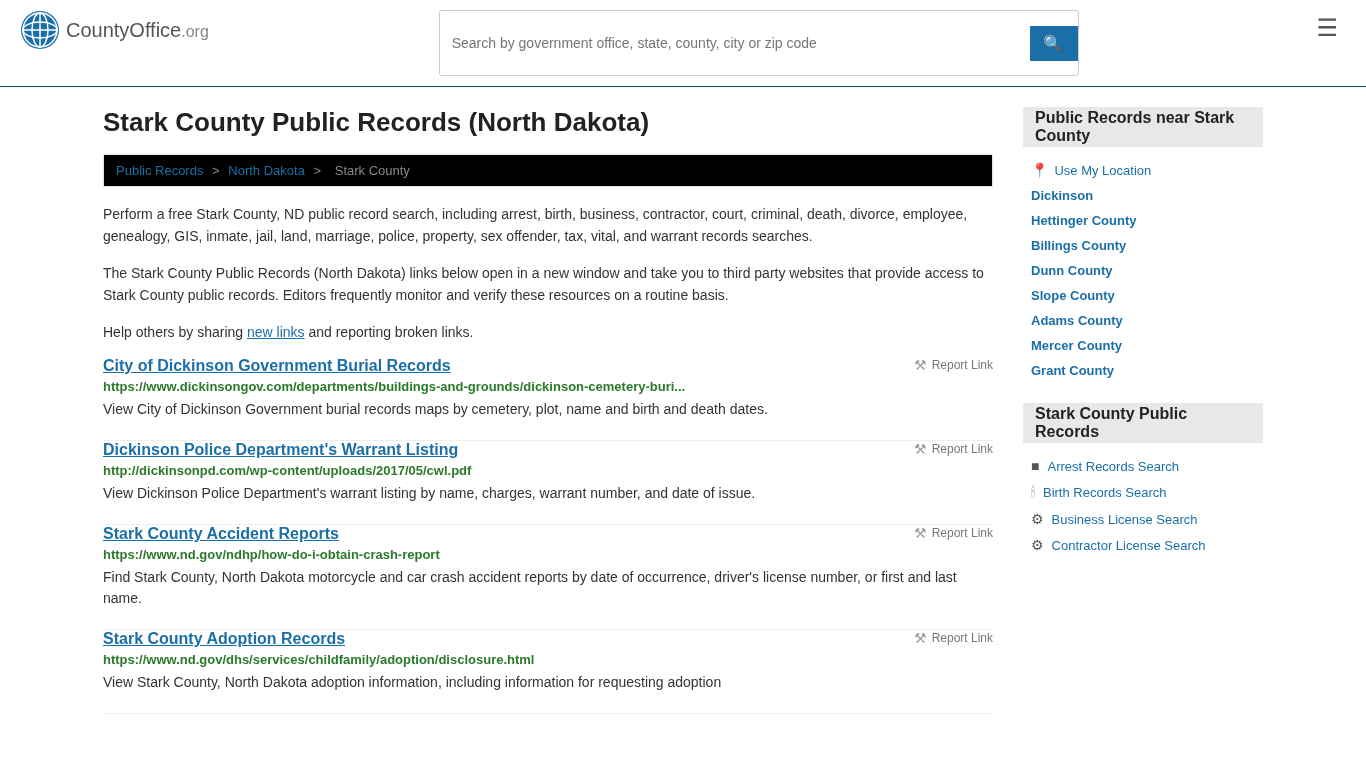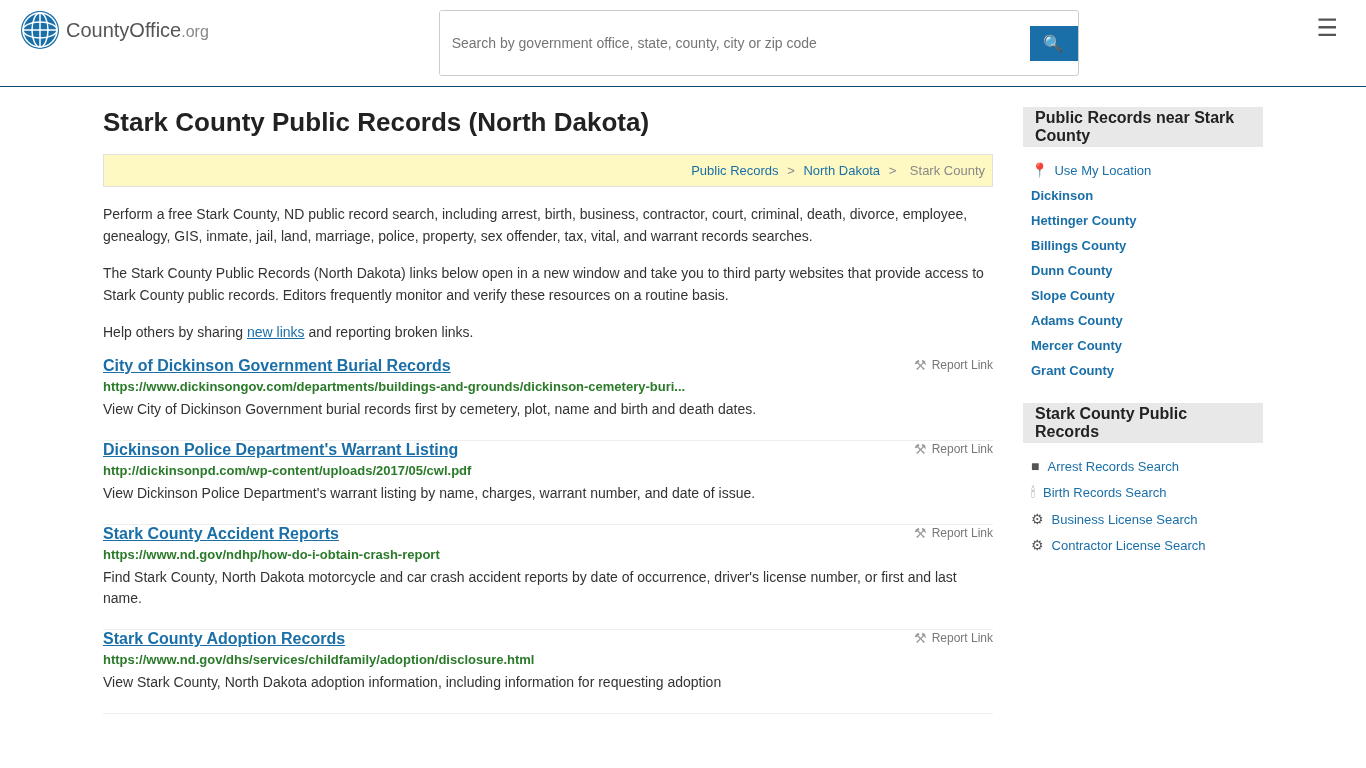--- a/index.html
+++ b/index.html
@@ -87,24 +87,23 @@
       font-weight: bold;
       color: #222;
       margin-bottom: 16px;
     }
 
     
     #breadcrumb {
       font-size: 13px;
       color: #555;
       margin-bottom: 16px;
-      padding: 8px 2px;
-      background: #fef9c3;
+      padding: 8px 12px;
+      background: #000000;
       border: 1px solid #e0e0e0;
-      text-align: right;
     }
     #breadcrumb a {
       color: #1a6fa8;
       text-decoration: none;
     }
     #breadcrumb span { color: #888; margin: 0 5px; }
 
     
     .desc-text {
       font-size: 14px;
@@ -262,21 +261,21 @@
     <div id="results">
     <div class="result-item">
       <div class="result-header">
         <span class="result-title">City of Dickinson Government Burial Records</span>
         <span class="report-link">
           <span class="report-link-icon">⚒</span>
           <span>Report Link</span>
         </span>
       </div>
       <div class="result-url">https://www.dickinsongov.com/departments/buildings-and-grounds/dickinson-cemetery-buri...</div>
-      <div class="result-desc">View City of Dickinson Government burial records first by cemetery, plot, name and birth and death dates.</div>
+      <div class="result-desc">View City of Dickinson Government burial records maps by cemetery, plot, name and birth and death dates.</div>
     </div>
         <div class="result-item">
       <div class="result-header">
         <span class="result-title">Dickinson Police Department's Warrant Listing</span>
         <span class="report-link">
           <span class="report-link-icon">⚒</span>
           <span>Report Link</span>
         </span>
       </div>
       <div class="result-url">http://dickinsonpd.com/wp-content/uploads/2017/05/cwl.pdf</div>

